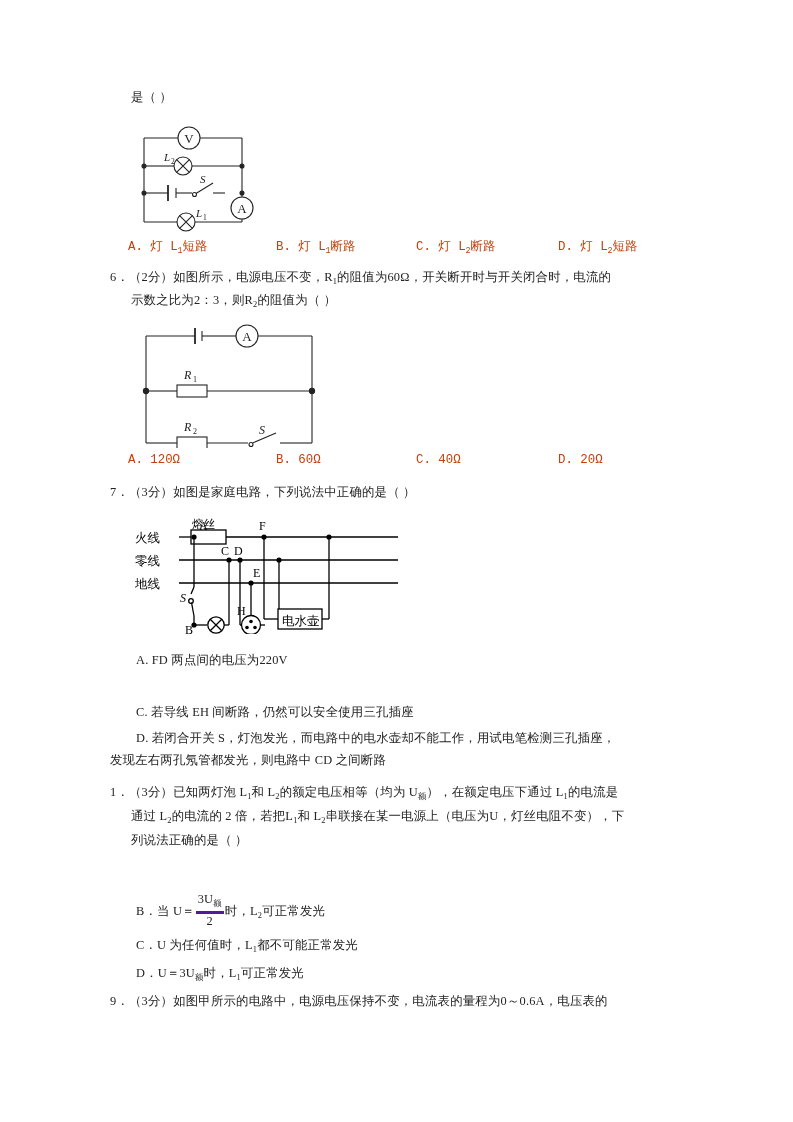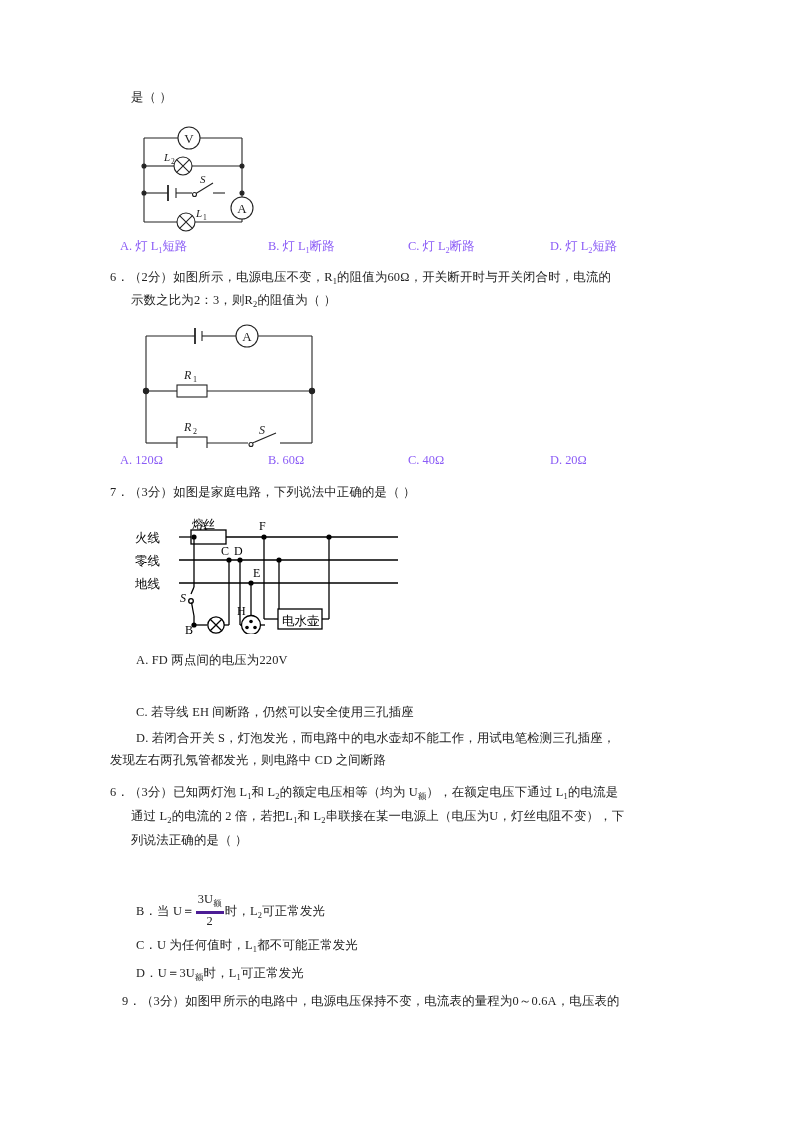--- a/index.html
+++ b/index.html
@@ -33,25 +33,26 @@
   .q-head { left: 110px; }
   .q-cont { left: 131px; }
   .opt    { left: 136px; }
   .opt-wrap { left: 110px; }
 
   .sub { font-size: 8.4px; vertical-align: sub; }
 
   
   .optrow {
     position: absolute;
-    left: 120px;
+    left: 128px;
     width: 560px;
     display: flex;
     font-size: 12.4px;
-    color: #8b5cf6;
+    color: #c2410c;
+    font-family: Liberation Mono, monospace;
   }
   .optrow > span { display: inline-block; }
   .oc1 { width: 148px; }
   .oc2 { width: 140px; }
   .oc3 { width: 142px; }
   .oc4 { width: 120px; }
 
   
   .fig { position: absolute; }
   .fig svg { display: block; }
@@ -260,26 +261,26 @@
       <text x="47" y="94" font-size="12" font-style="italic" font-family="Liberation Serif, serif" fill="#000">S</text>
       <text x="149" y="117" font-size="12.5" font-family="Liberation Serif, serif" fill="#000">电水壶</text>
     </svg>
   </div>
 
   <div class="line opt" style="top:652px;"><span>A.</span>&nbsp;<span>FD 两点间的电压为220V</span></div>
   <div class="line opt" style="top:704px;"><span>C.</span>&nbsp;<span>若导线 EH 间断路，仍然可以安全使用三孔插座</span></div>
   <div class="line opt-wrap" style="top:752px;">发现左右两孔氖管都发光，则电路中 CD 之间断路</div>
   <div class="line opt" style="top:730px;"><span>D.</span>&nbsp;<span>若闭合开关 S，灯泡发光，而电路中的电水壶却不能工作，用试电笔检测三孔插座，</span></div>
 
-  <div class="line q-head" style="top:784px;"><span>6．（3分）已知两灯泡 L</span><span class="sub">1</span><span>和 L</span><span class="sub">2</span><span>的额定电压相等（均为 U</span><span class="sub">额</span><span>），在额定电压下通过 L</span><span class="sub">1</span><span>的电流是</span></div>
+  <div class="line q-head" style="top:784px;"><span>1．（3分）已知两灯泡 L</span><span class="sub">1</span><span>和 L</span><span class="sub">2</span><span>的额定电压相等（均为 U</span><span class="sub">额</span><span>），在额定电压下通过 L</span><span class="sub">1</span><span>的电流是</span></div>
   <div class="line q-cont" style="top:808px;"><span>通过 L</span><span class="sub">2</span><span>的电流的 2 倍，若把L</span><span class="sub">1</span><span>和 L</span><span class="sub">2</span><span>串联接在某一电源上（电压为U，灯丝电阻不变），下</span></div>
   <div class="line q-cont" style="top:832px;">列说法正确的是（    ）</div>
 
 
   <div class="line opt" style="top:893px;"><span>B．当 U＝</span><span class="frac"><span class="num"><span>3U</span><span class="sub">额</span></span><span class="den">2</span></span><span>时，L</span><span class="sub">2</span><span>可正常发光</span></div>
 
   <div class="line opt" style="top:937px;"><span>C．U 为任何值时，L</span><span class="sub">1</span><span>都不可能正常发光</span></div>
 
   <div class="line opt" style="top:965px;"><span>D．U＝3U</span><span class="sub">额</span><span>时，L</span><span class="sub">1</span><span>可正常发光</span></div>
 
-  <div class="line q-head" style="top:993px;margin-left:12px;">9．（3分）如图甲所示的电路中，电源电压保持不变，电流表的量程为0～0.6A，电压表的</div>
+  <div class="line q-head" style="top:993px;">9．（3分）如图甲所示的电路中，电源电压保持不变，电流表的量程为0～0.6A，电压表的</div>
 
 </div>
 
 </body></html>

